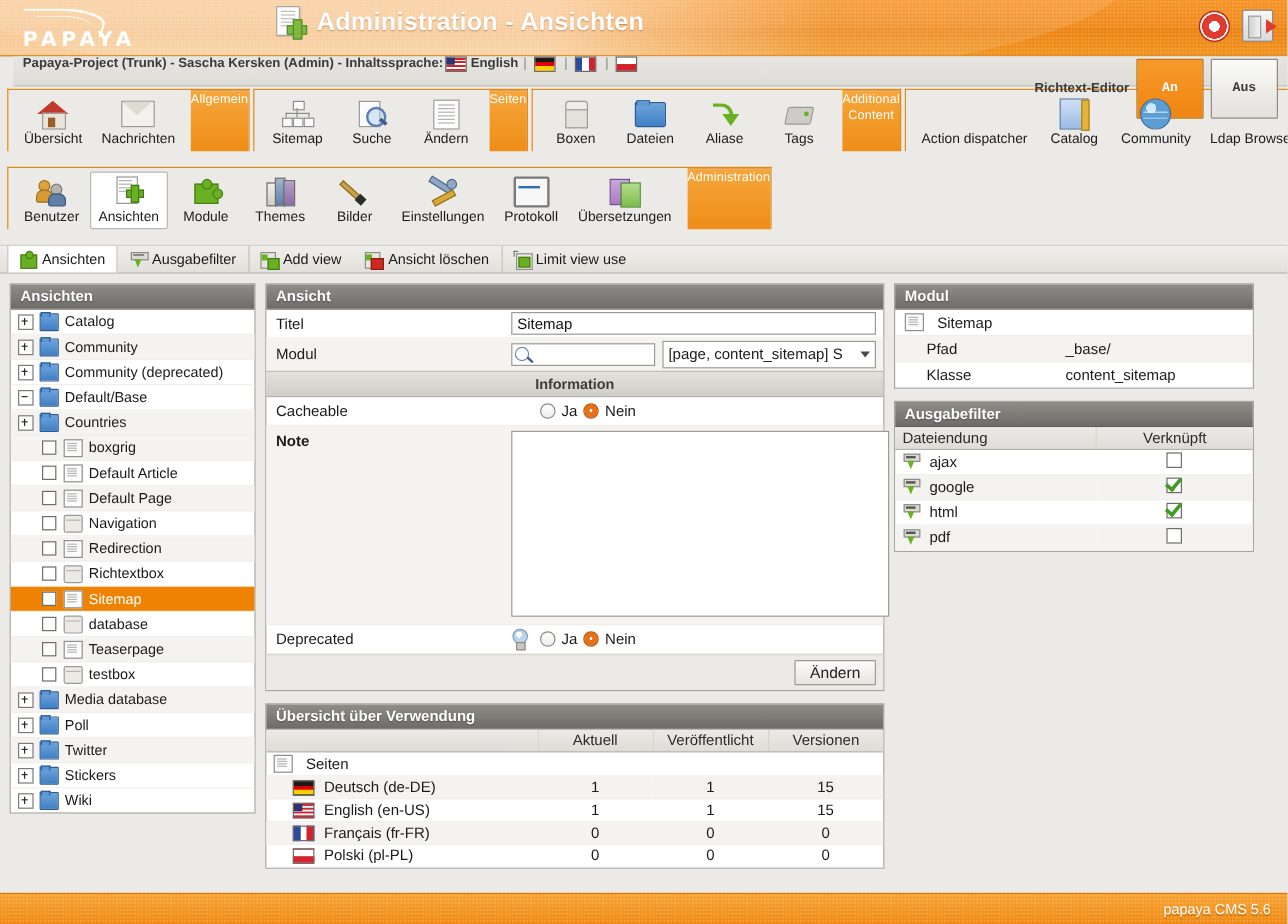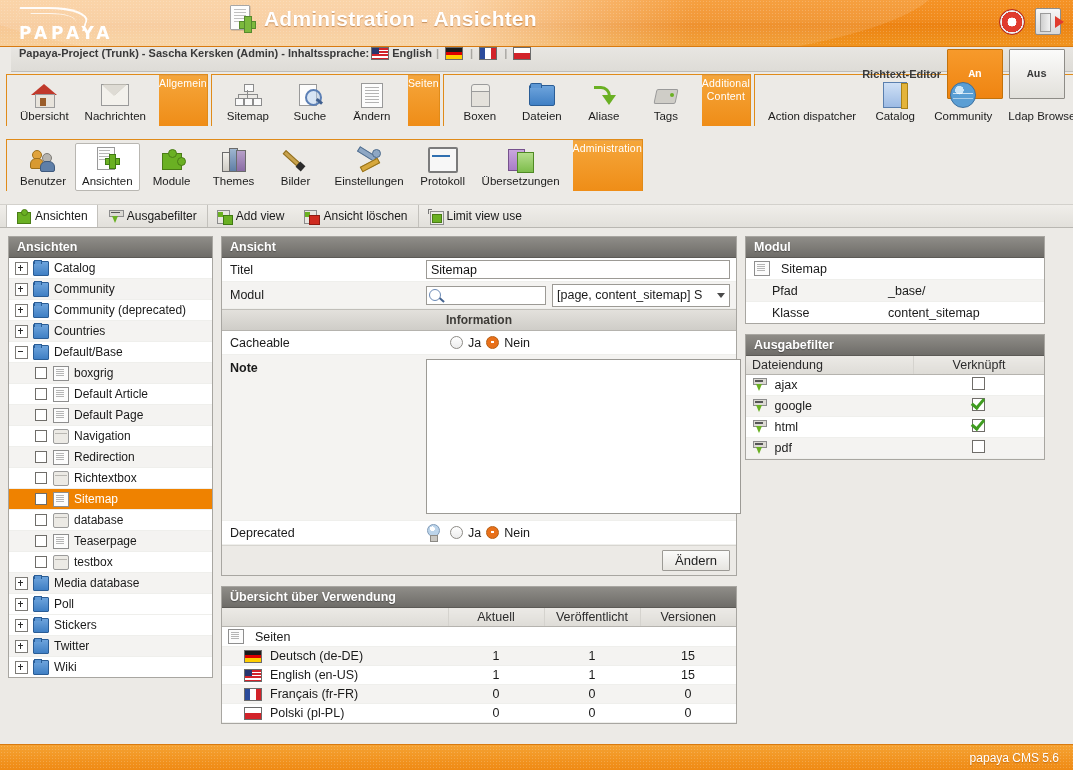--- a/index.html
+++ b/index.html
@@ -653,30 +653,30 @@
           <div class="tnode alt">
             <span class="tg plus"></span>
             <span class="ticon fld"></span>
             <span class="tlabel">Community</span>
           </div>
           <div class="tnode">
             <span class="tg plus"></span>
             <span class="ticon fld"></span>
             <span class="tlabel">Community (deprecated)</span>
           </div>
+          <div class="tnode">
+            <span class="tg"></span>
+            <span class="ticon fld"></span>
+            <span class="tlabel">Default/Base</span>
+          </div>
           <div class="tnode alt">
             <span class="tg plus"></span>
             <span class="ticon fld"></span>
             <span class="tlabel">Countries</span>
           </div>
-          <div class="tnode">
-            <span class="tg"></span>
-            <span class="ticon fld"></span>
-            <span class="tlabel">Default/Base</span>
-          </div>
 
           <div class="tnode alt indent2">
             <span class="tcb"></span>
             <span class="ticon pg"></span>
             <span class="tlabel">boxgrig</span>
           </div>
           <div class="tnode indent2">
             <span class="tcb"></span>
             <span class="ticon pg"></span>
             <span class="tlabel">Default Article</span>
@@ -725,29 +725,29 @@
           <div class="tnode alt">
             <span class="tg plus"></span>
             <span class="ticon fld"></span>
             <span class="tlabel">Media database</span>
           </div>
           <div class="tnode">
             <span class="tg plus"></span>
             <span class="ticon fld"></span>
             <span class="tlabel">Poll</span>
           </div>
+          <div class="tnode alt">
+            <span class="tg plus"></span>
+            <span class="ticon fld"></span>
+            <span class="tlabel">Twitter</span>
+          </div>
           <div class="tnode">
             <span class="tg plus"></span>
             <span class="ticon fld"></span>
             <span class="tlabel">Stickers</span>
-          </div>
-          <div class="tnode alt">
-            <span class="tg plus"></span>
-            <span class="ticon fld"></span>
-            <span class="tlabel">Twitter</span>
           </div>
           <div class="tnode" style="border-bottom:none;">
             <span class="tg plus"></span>
             <span class="ticon fld"></span>
             <span class="tlabel">Wiki</span>
           </div>
 
         </div>
       </div>
     </div>

